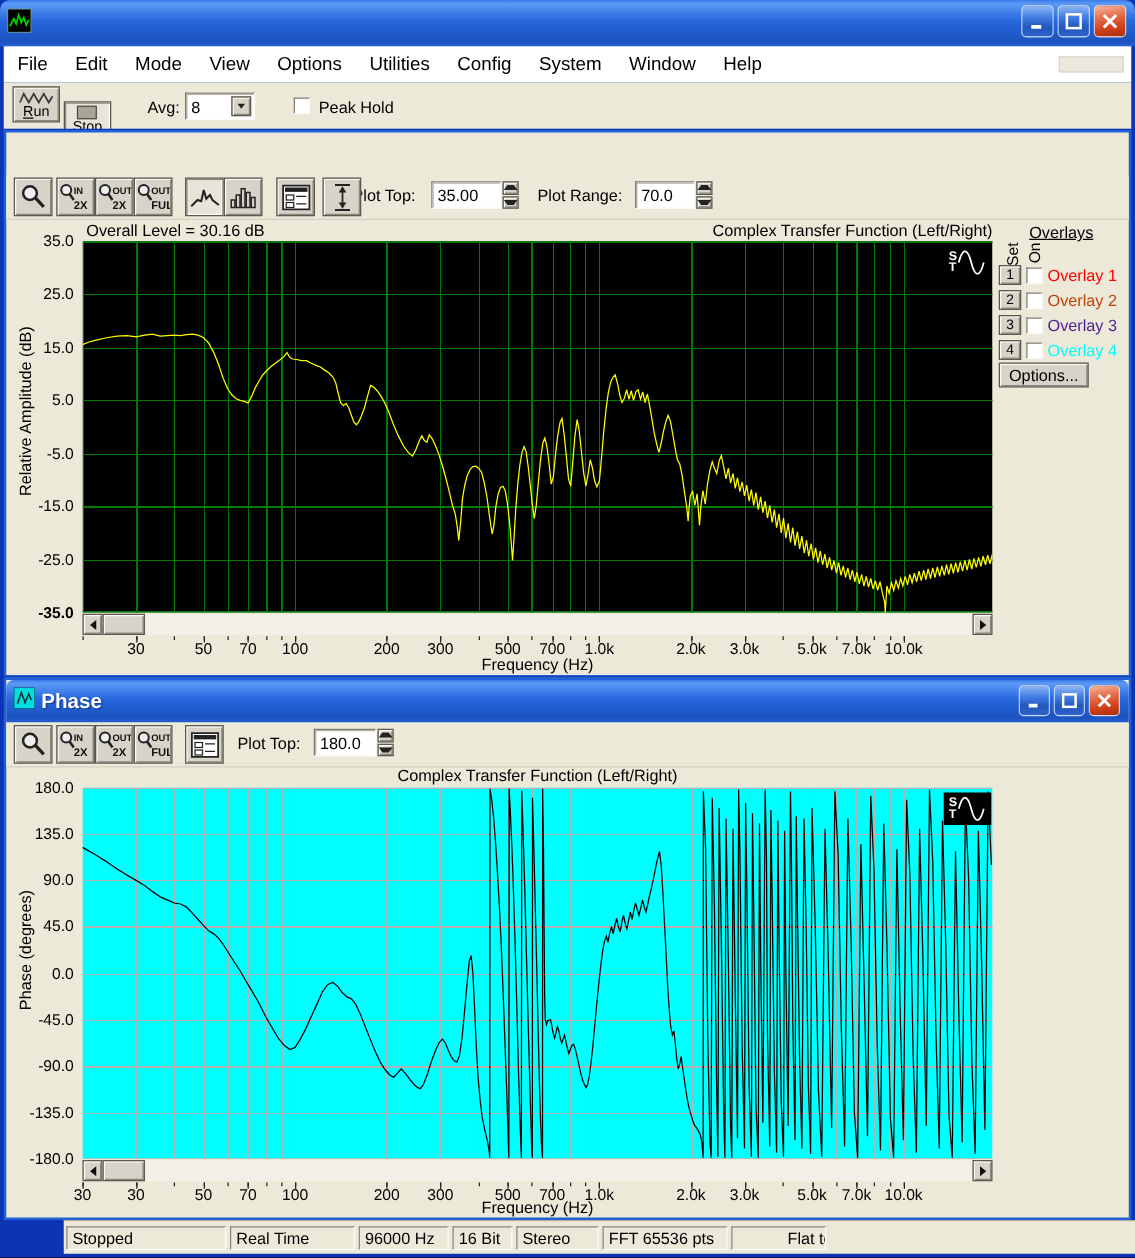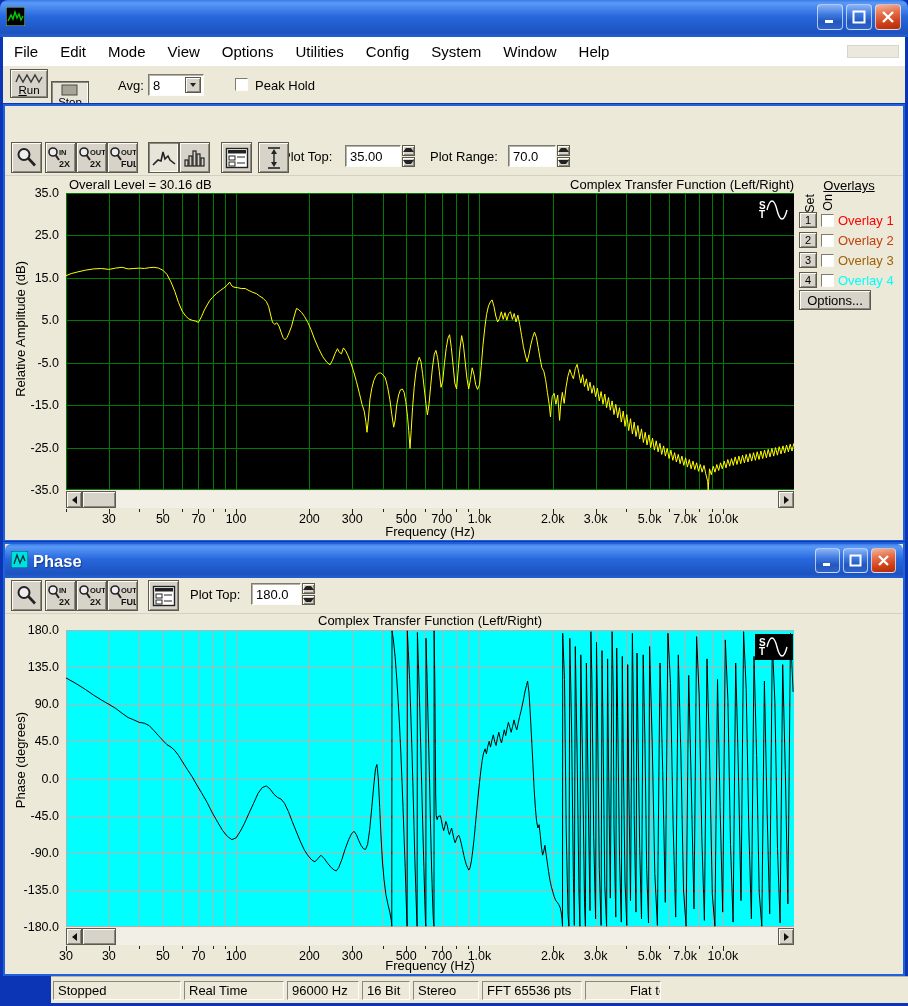--- a/index.html
+++ b/index.html
@@ -252,21 +252,21 @@
     <div class="ann" style="left:389px;top:71px;width:400px;text-align:right;">Complex Transfer Function (Left/Right)</div>
 
     <div id="spec-yticks">
         <div class="ytick" style="left: 8px; top: 80px;">35.0</div>
         <div class="ytick" style="left: 8px; top: 122.429px;">25.0</div>
         <div class="ytick" style="left: 8px; top: 164.857px;">15.0</div>
         <div class="ytick" style="left: 8px; top: 207.286px;">5.0</div>
         <div class="ytick" style="left: 8px; top: 249.714px;">-5.0</div>
         <div class="ytick" style="left: 8px; top: 292.143px;">-15.0</div>
         <div class="ytick" style="left: 8px; top: 334.571px;">-25.0</div>
-        <div class="ytick" style="left: 8px; top: 377px;">-35.0</div>
+        <div class="ytick" style="left: 8px; top: 377px; font-weight: bold;">-35.0</div>
       </div>
     <div class="yaxis-label vtext" style="left:8px;top:155px;">Relative Amplitude (dB)</div>
 
     <svg id="spec-svg" class="plot-svg" style="left:61px;top:87px;" width="728" height="297">
         <rect x="0" y="0" width="728" height="297" fill="#000000"></rect>
         <line x1="0.5" y1="0" x2="0.5" y2="297" stroke="#007a00" stroke-width="1" shape-rendering="crispEdges"></line>
         <line x1="43.5" y1="0" x2="43.5" y2="297" stroke="#007a00" stroke-width="1" shape-rendering="crispEdges"></line>
         <line x1="73.5" y1="0" x2="73.5" y2="297" stroke="#007a00" stroke-width="1" shape-rendering="crispEdges"></line>
         <line x1="97.5" y1="0" x2="97.5" y2="297" stroke="#007a00" stroke-width="1" shape-rendering="crispEdges"></line>
         <line x1="116.5" y1="0" x2="116.5" y2="297" stroke="#007a00" stroke-width="1" shape-rendering="crispEdges"></line>
@@ -393,21 +393,21 @@
             <span class="ov-label" style="color: rgb(255, 0, 0);">Overlay 1</span>
           </div>
           <div class="ov-row" style="left: 2px; top: 54px;">
             <div class="numbtn bevel">2</div>
             <div class="checkbox"></div>
             <span class="ov-label" style="color: #c2410c;">Overlay 2</span>
           </div>
           <div class="ov-row" style="left: 2px; top: 74px;">
             <div class="numbtn bevel">3</div>
             <div class="checkbox"></div>
-            <span class="ov-label" style="color: #a16207;">Overlay 3</span>
+            <span class="ov-label" style="color: #4c1d95;">Overlay 3</span>
           </div>
           <div class="ov-row" style="left: 2px; top: 94px;">
             <div class="numbtn bevel">4</div>
             <div class="checkbox"></div>
             <span class="ov-label" style="color: rgb(0, 255, 255);">Overlay 4</span>
           </div>
         </div>
       <div class="bevel" style="position:absolute;left:2px;top:112px;width:72px;height:20px;display:flex;align-items:center;justify-content:center;font-size:13px;">
         <span>Options...</span>
       </div>

